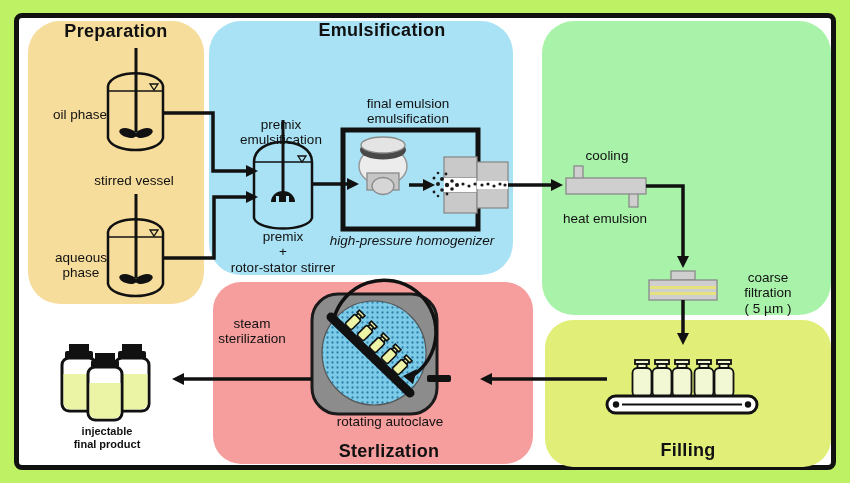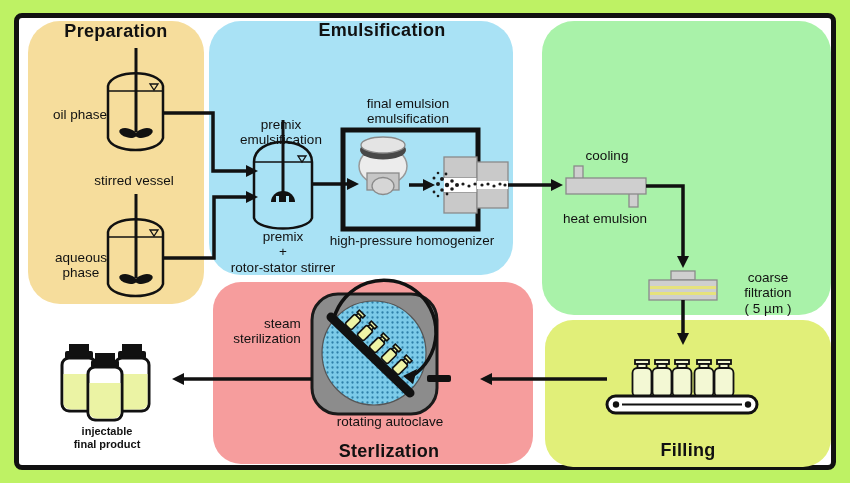--- a/index.html
+++ b/index.html
@@ -265,26 +265,26 @@
   <div class="lbl" style="left:73px;top:250px;margin-left:8px;">aqueous
 phase</div>
 
   <div class="lbl" style="left:281px;top:88px;margin-top:29px;">premix
 emulsification</div>
   <div class="lbl" style="left:408px;top:96px;">final emulsion
 emulsification</div>
   <div class="lbl" style="left:283px;top:229px;">premix
 +
 rotor-stator stirrer</div>
-  <div class="lbl" style="left:412px;top:233px;">high-pressure homogenizer</div>
+  <div class="lbl" style="left:412px;top:233px;font-style:italic;">high-pressure homogenizer</div>
 
   <div class="lbl" style="left:607px;top:148px;">cooling</div>
   <div class="lbl" style="left:605px;top:211px;">heat emulsion</div>
   <div class="lbl" style="left:768px;top:270px;">coarse filtration
 ( 5 µm )</div>
 
-  <div class="lbl" style="left:267px;top:316px;text-align:right;">steam
+  <div class="lbl" style="left:252px;top:316px;">steam
 sterilization</div>
   <div class="lbl" style="left:374px;top:414px;margin-left:16px;">rotating autoclave</div>
 
   <div class="lbl lbl-bold" style="left:107px;top:425px;">injectable
 final product</div>
 </div>
 
 </body></html>

